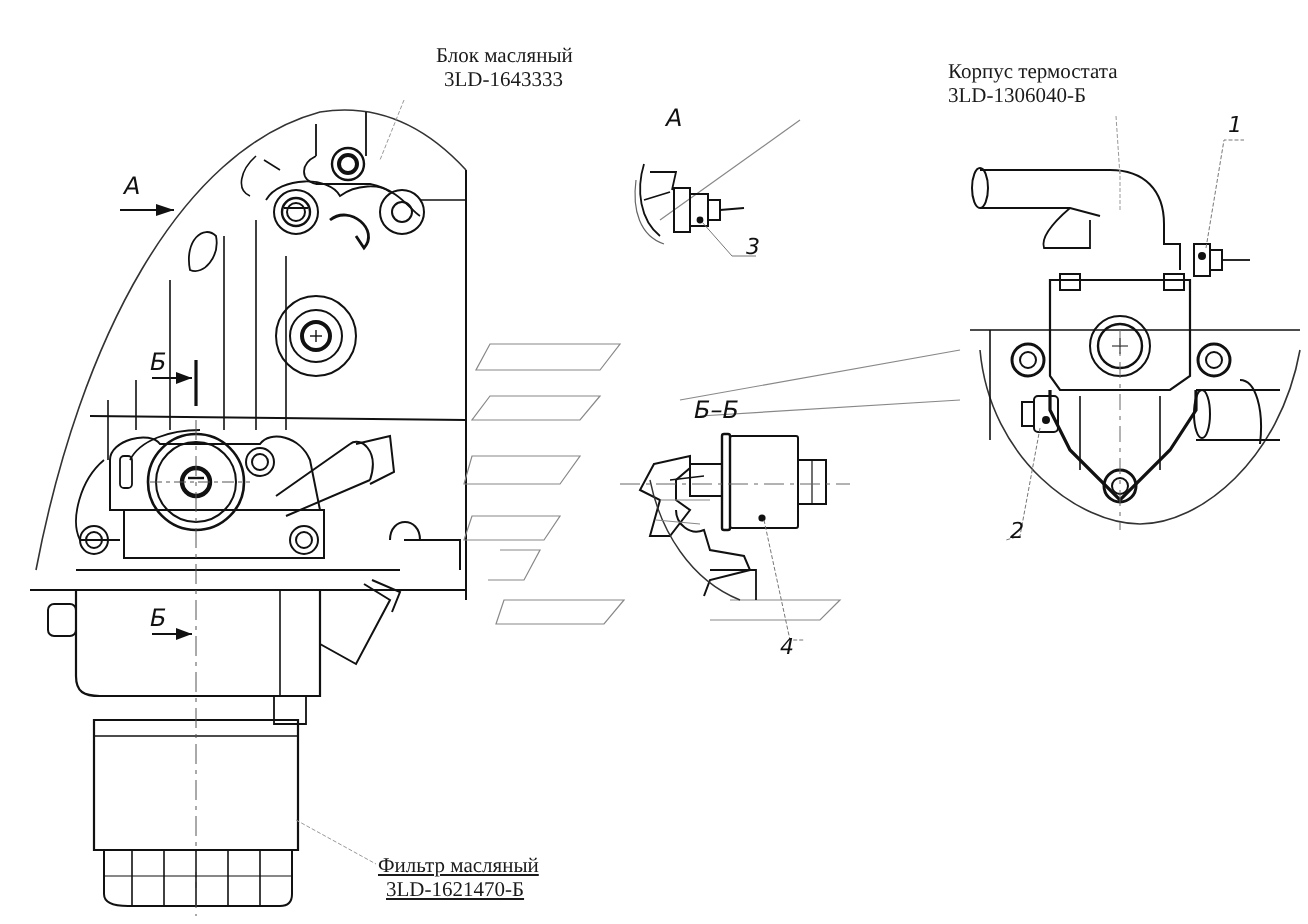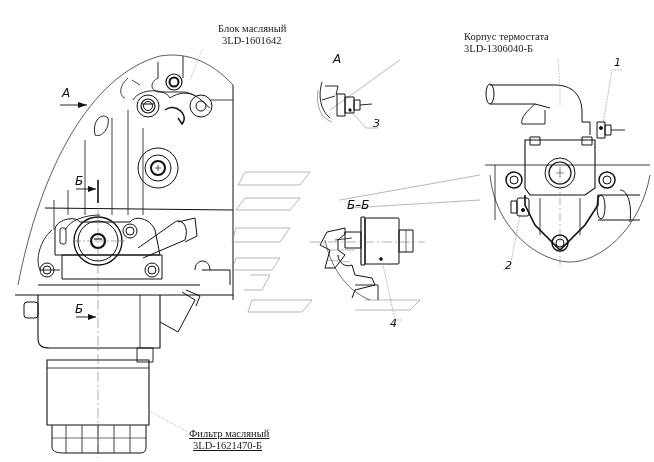--- a/index.html
+++ b/index.html
@@ -200,23 +200,23 @@
       <line x1="495" y1="165" x2="495" y2="220" stroke-width="0.8"></line>
     </g>
 
     <line x1="202" y1="50" x2="190" y2="80" stroke="#999" stroke-width="0.5" stroke-dasharray="2,1"></line>
     <line x1="148" y1="410" x2="188" y2="432" stroke="#999" stroke-width="0.5" stroke-dasharray="2,1"></line>
   </g>
 </svg>
 
 <div class="lbl" style="left:218px;top:23px;">
   <span class="pn">Блок масляный</span>
-  <span class="pn" style="padding-left:4px">3LD-1601642</span>
+  <span class="pn" style="padding-left:4px">3LD-1643333</span>
 </div>
-<div class="lbl" style="left:464px;top:31px;font-family:Liberation Serif, serif;">
+<div class="lbl" style="left:474px;top:31px;font-family:Liberation Serif, serif;">
   <span class="pn">Корпус термостата</span>
   <span class="pn">3LD-1306040-Б</span>
 </div>
 <div class="lbl" style="left:189px;top:428px;text-decoration:underline;">
   <span class="pn">Фильтр масляный</span>
   <span class="pn" style="padding-left:4px">3LD-1621470-Б</span>
 </div>
 
 <span class="itl" style="left:62px;top:86px;">А</span>
 <span class="itl" style="left:333px;top:52px;">А</span>

